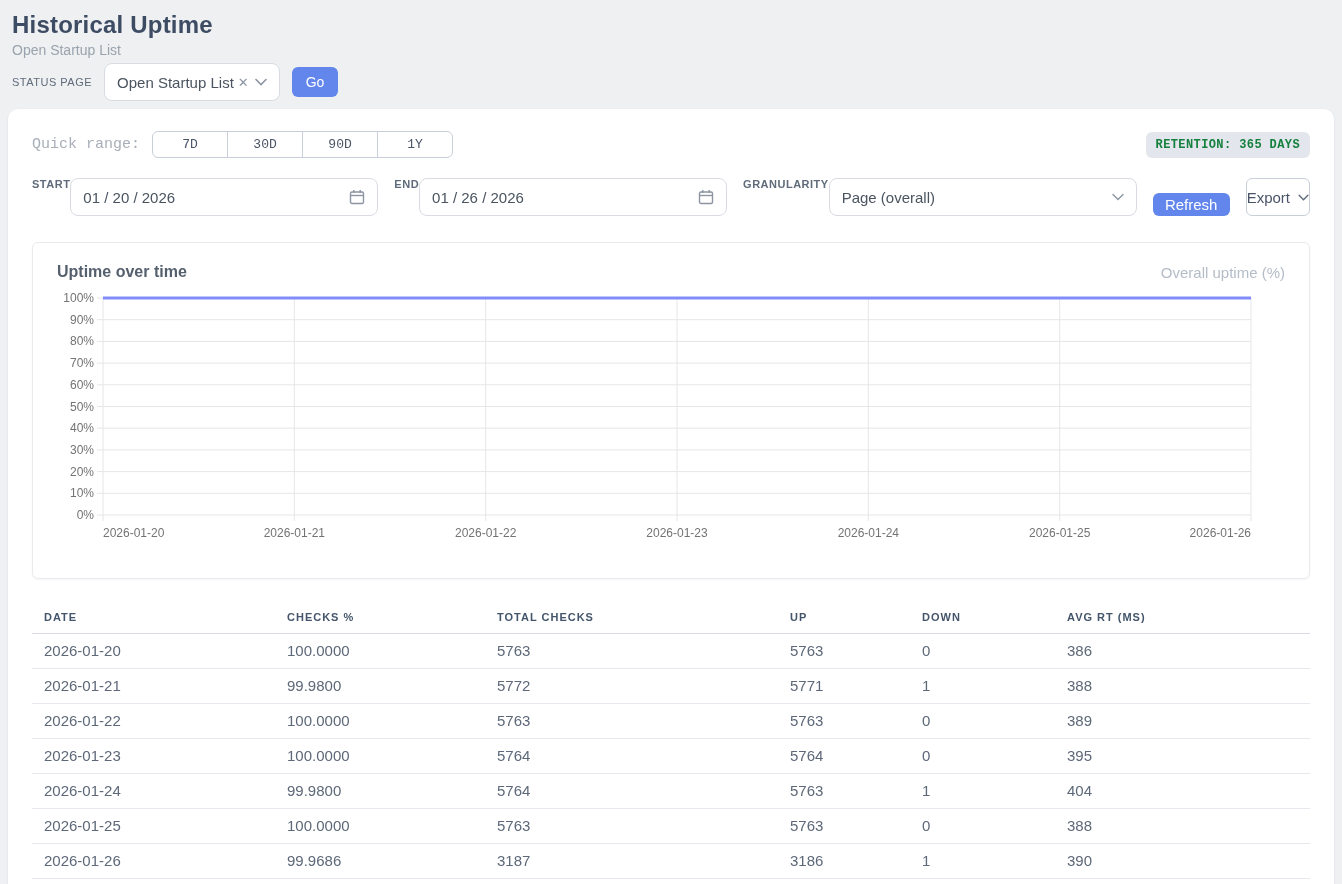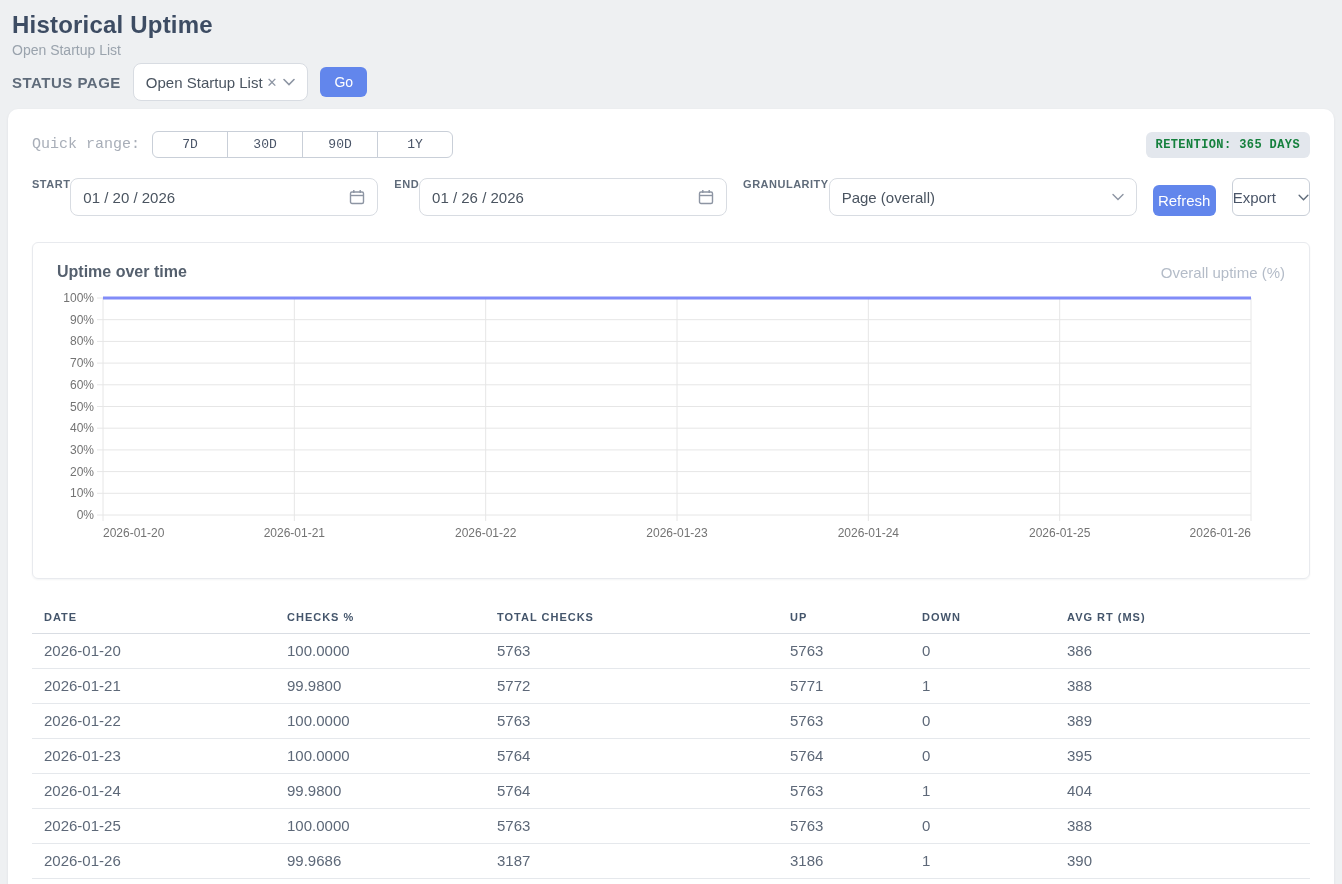--- a/index.html
+++ b/index.html
@@ -12,21 +12,21 @@
   }
   
   .top-header {
     display: flex; justify-content: space-between; align-items: flex-start;
     padding: 11px 14px 8px 12px;
     flex-direction: column;
   }
   .page-title { font-size: 24px; font-weight: 700; color: #3d4c63; letter-spacing: .2px; }
   .page-subtitle { font-size: 14px; color: #9aa3ad; margin-top: 3px; }
   .header-right { display: flex; align-items: center; gap: 12px; margin-top: 5px; }
-  .status-page-label { font-size: 15px; font-weight: 700; color: #5f6b7a; letter-spacing: .5px; }
+  .status-page-label { font-size: 11px; font-weight: 400; color: #5f6b7a; letter-spacing: .5px; }
   .status-select {
     display: flex; align-items: center; gap: 6px;
     background: #fff; border: 1px solid #d8dce2; border-radius: 8px;
     height: 38px; padding: 0 12px; cursor: pointer;
   }
   .status-select .sel-text { font-size: 15px; color: #4a5460; }
   .status-select .clear-x { font-size: 13px; color: #8d95a3; margin-left: -2px; }
   .go-btn {
     background: #6286ec; color: #fff; border: none; border-radius: 6px;
     font-size: 14px; padding: 7px 14px; cursor: pointer;
@@ -60,26 +60,26 @@
   .field-label { font-size: 11px; font-weight: 700; color: #5f6b7a; letter-spacing: .5px; margin-bottom: 7px; }
   .date-input, .select-input {
     display: flex; align-items: center; justify-content: space-between;
     width: 308px; height: 38px; background: #fff;
     border: 1px solid #d8dce2; border-radius: 8px; padding: 0 12px;
     font-size: 15px; color: #4a5460;
   }
   .cal-icon, .chev-icon { color: #8d95a3; display: flex; align-items: center; }
   .refresh-btn {
     background: #6286ec; color: #fff; border: none; border-radius: 6px;
-    width: 192px; height: 31px; font-size: 15px; cursor: pointer; font-family: inherit;
+    width: 192px; height: 23px; font-size: 15px; cursor: pointer; font-family: inherit;
   }
   .export-btn {
     background: #fff; border: 1px solid #c9cfd8; border-radius: 6px; color: #4a5568;
     width: 106px; height: 38px; font-size: 15px; cursor: pointer; font-family: inherit;
-    display: flex; align-items: center; justify-content: flex-start; gap: 22px;
+    display: flex; align-items: center; justify-content: flex-start; gap: 8px;
   }
   
   .chart-card {
     margin-top: 26px; border: 1px solid #e8eaee; border-radius: 6px;
     box-shadow: 0 1px 2px rgba(20,30,50,.05);
     padding: 20px 24px 14px 24px; height: 337px;
   }
   .chart-head { display: flex; justify-content: space-between; align-items: center; }
   .chart-title { font-size: 16px; font-weight: 700; color: #55606e; }
   .chart-legend { font-size: 15px; color: #b4bcc8; }

